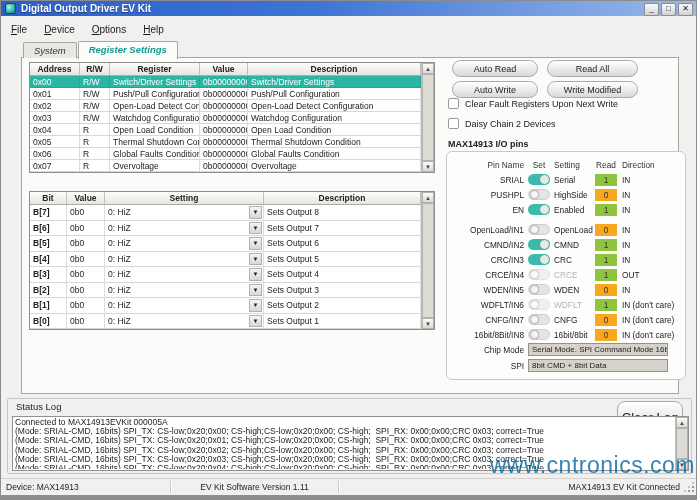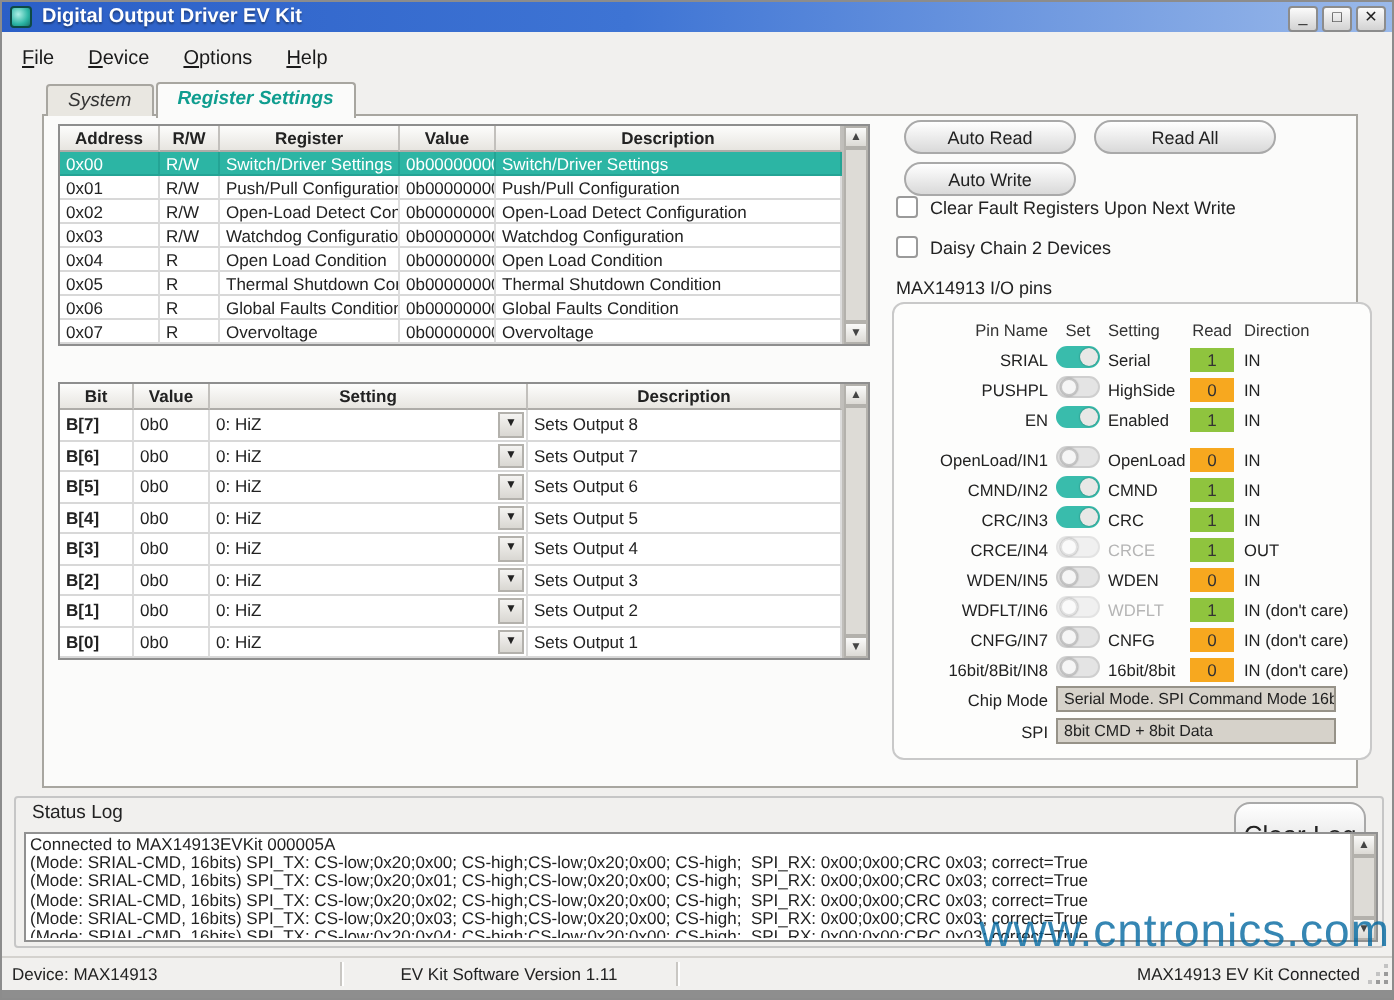--- a/index.html
+++ b/index.html
@@ -53,21 +53,21 @@
     font-size:6px; color:#444; display:flex; align-items:center; justify-content:center; }
   .sb-thumb { flex:1 1 auto; background:#dddbd6; border:1px solid #b3b1ac; margin:0; }
 
   
   .btn { position:absolute; border:1px solid #a9a9a9; border-radius:9px; background:linear-gradient(#ffffff,#d9d9d9);
     font-size:9px; color:#222; display:flex; align-items:center; justify-content:center; }
   .cb-row { position:absolute; display:flex; align-items:center; gap:6px; }
   .cb-box { width:11px; height:11px; background:#fff; border:1px solid #9a9a9a; border-radius:2px; }
   .cb-label { font-size:9px; color:#222; }
 
-  #io-title { position:absolute; left:426px; top:81px; font-size:9px; color:#222; }
+  #io-title { position:absolute; left:426px; top:81px; font-size:9px; color:#222;font-weight:bold; }
   #io-group { position:absolute; left:424px; top:93px; width:240px; height:229px; background:#fdfdfc; border:1px solid #c9c9c9; border-radius:6px; padding:6px 6px 0 4px; }
   .io-row { display:grid; grid-template-columns:73px 22px 36px 24px 1fr; column-gap:4px; height:15px; align-items:center; }
   .io-head { height:13px; }
   .io-h { font-size:8.3px; color:#333; white-space:nowrap; }
   .io-pin { font-size:8.3px; color:#222; text-align:right; white-space:nowrap; }
   .io-setting { font-size:8.3px; color:#222; white-space:nowrap; overflow:visible; }
   .io-dir { font-size:8.3px; color:#222; white-space:nowrap; overflow:visible; }
   .dim { color:#b5b5b5; }
   .io-gap { height:5px; }
   .toggle { position:relative; width:22px; height:11px; border-radius:6px; display:inline-block; }
@@ -270,20 +270,21 @@
         <div class="sb-arrow">▲</div>
         <div class="sb-thumb"></div>
         <div class="sb-arrow">▼</div>
       </div>
     </div>
 
 
     <div class="btn" style="left:430px; top:2px; width:86px; height:17px;">Auto Read</div>
     <div class="btn" style="left:525px; top:2px; width:91px; height:17px;">Read All</div>
     <div class="btn" style="left:430px; top:23px; width:86px; height:17px;">Auto Write</div>
+    <div class="btn" style="left:525px; top:23px; width:91px; height:17px;">Write Modified</div>
 
     <div class="cb-row" style="left:426px; top:39px; margin-top:1px;">
     </div>
     <div class="cb-row" style="left:426px; top:40px;">
       <span class="cb-box"></span>
       <span class="cb-label">Clear Fault Registers Upon Next Write</span>
     </div>
     <div class="cb-row" style="left:426px; top:60px;">
       <span class="cb-box"></span>
       <span class="cb-label">Daisy Chain 2 Devices</span>

